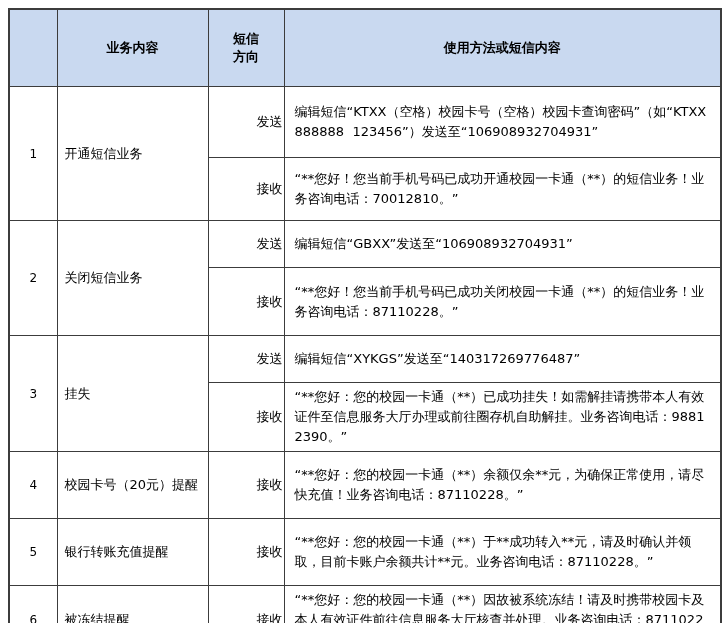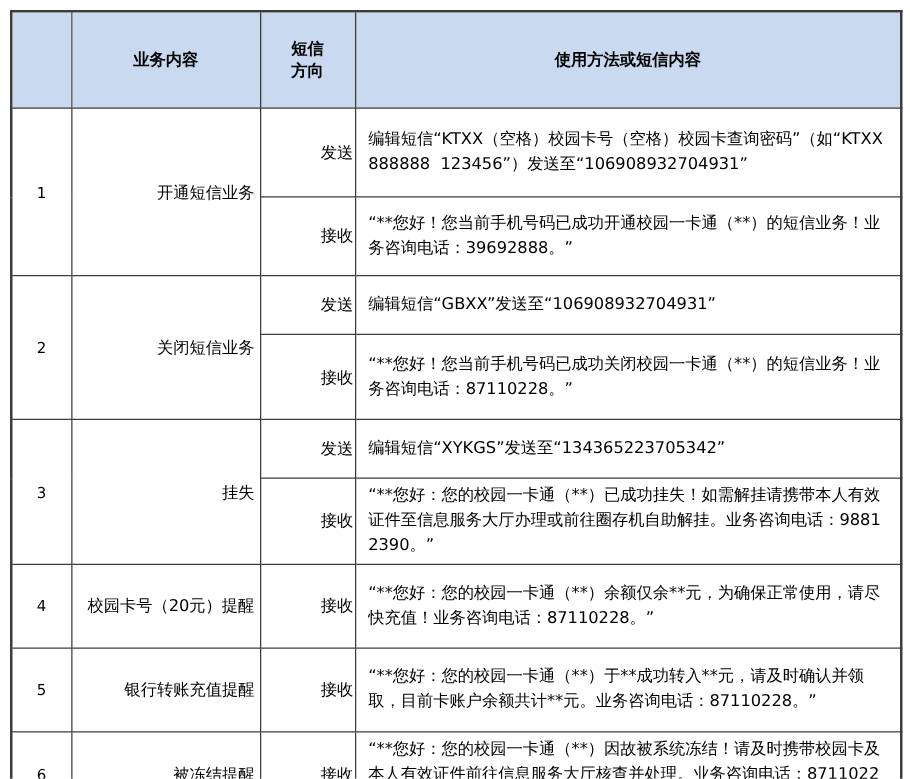--- a/index.html
+++ b/index.html
@@ -34,21 +34,21 @@
     font-weight: bold;
     text-align: center;
     height: 41px;
     padding: 20px;
   }
   td.num {
     text-align: center;
     font-size: 12px;
   }
   td.service {
-    text-align: right;
+    text-align: left;
     padding: 2px 4px 2px 7px;
   }
   td.dir {
     text-align: right;
   }
   td.content {
     text-align: left;
     padding: 4px 10px;
     line-height: 20px;
     white-space: pre-wrap;
@@ -76,39 +76,39 @@
     </tr>
 
     <tr style="height:71px">
       <td class="num" rowspan="2">1</td>
       <td class="service" rowspan="2">开通短信业务</td>
       <td class="dir">发送</td>
       <td class="content">编辑短信“KTXX（空格）校园卡号（空格）校园卡查询密码”（如“KTXX  888888  123456”）发送至“106908932704931”</td>
     </tr>
     <tr style="height:63px">
       <td class="dir">接收</td>
-      <td class="content">“**您好！您当前手机号码已成功开通校园一卡通（**）的短信业务！业务咨询电话：39692888。”</td>
+      <td class="content">“**您好！您当前手机号码已成功开通校园一卡通（**）的短信业务！业务咨询电话：70012810。”</td>
     </tr>
 
     <tr style="height:47px">
       <td class="num" rowspan="2">2</td>
       <td class="service" rowspan="2">关闭短信业务</td>
       <td class="dir">发送</td>
       <td class="content">编辑短信“GBXX”发送至“106908932704931”</td>
     </tr>
     <tr style="height:68px">
       <td class="dir">接收</td>
       <td class="content">“**您好！您当前手机号码已成功关闭校园一卡通（**）的短信业务！业务咨询电话：87110228。”</td>
     </tr>
 
     <tr style="height:47px">
       <td class="num" rowspan="2">3</td>
       <td class="service" rowspan="2">挂失</td>
       <td class="dir">发送</td>
-      <td class="content">编辑短信“XYKGS”发送至“134365223705342”</td>
+      <td class="content">编辑短信“XYKGS”发送至“140317269776487”</td>
     </tr>
     <tr style="height:66px">
       <td class="dir">接收</td>
       <td class="content">“**您好：您的校园一卡通（**）已成功挂失！如需解挂请携带本人有效证件至信息服务大厅办理或前往圈存机自助解挂。业务咨询电话：98812390。”</td>
     </tr>
 
     <tr style="height:67px">
       <td class="num">4</td>
       <td class="service">校园卡号（20元）提醒</td>
       <td class="dir">接收</td>

